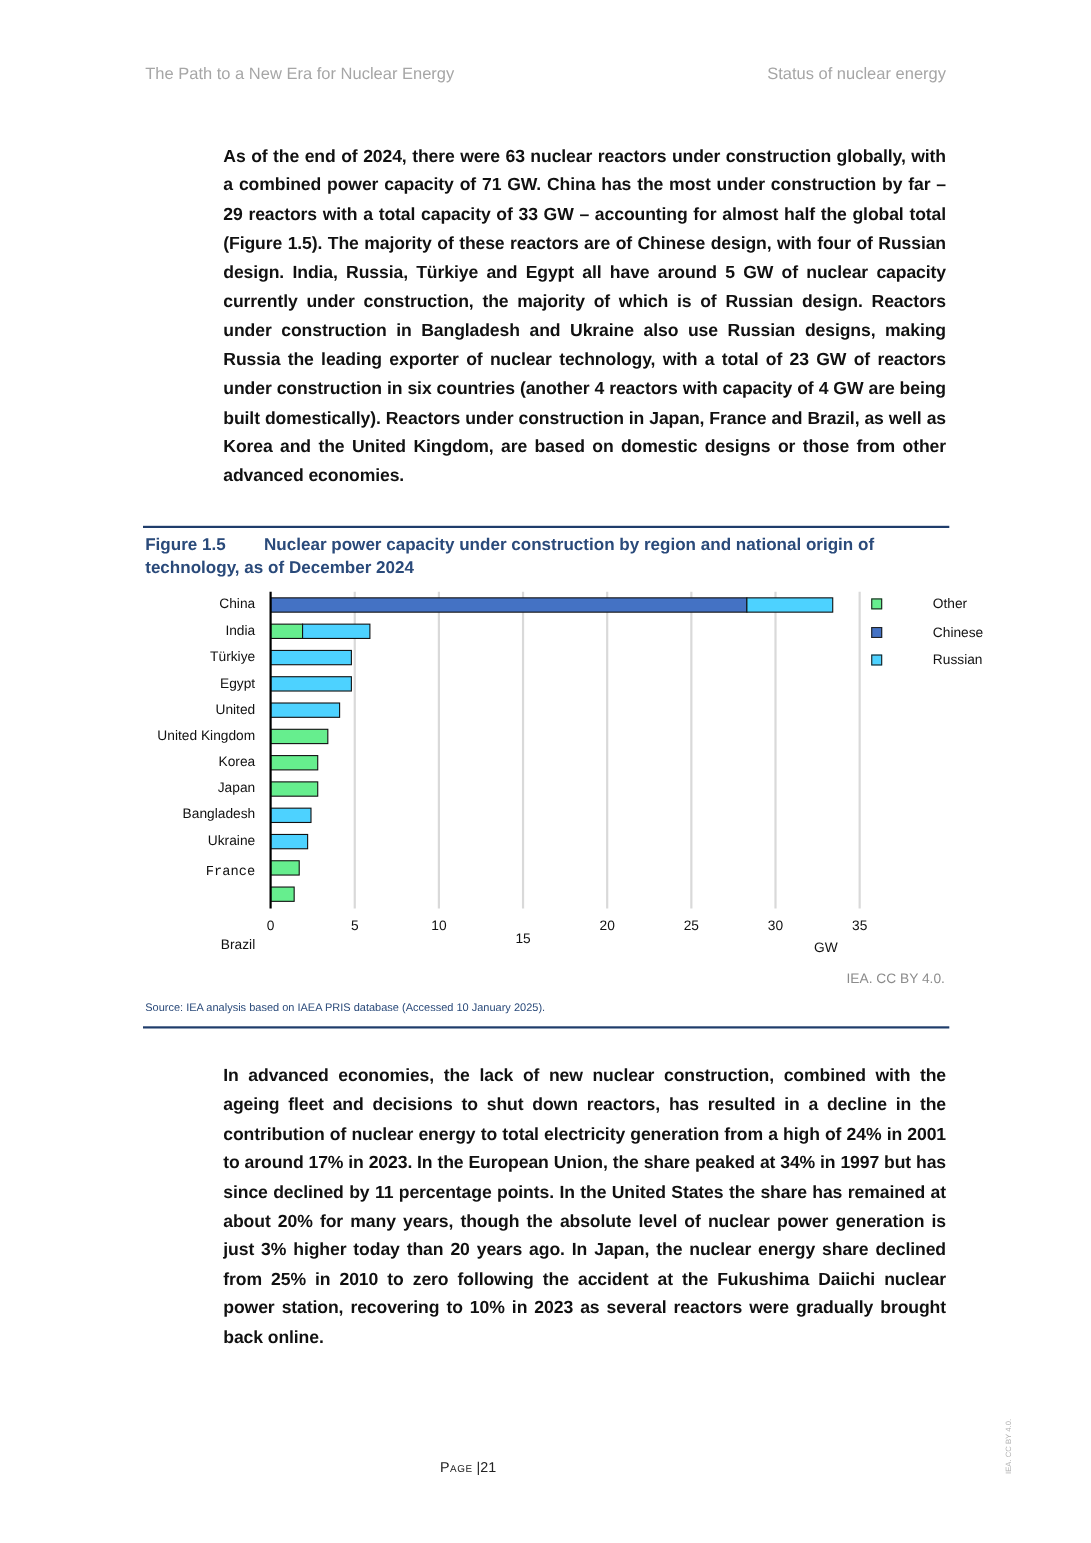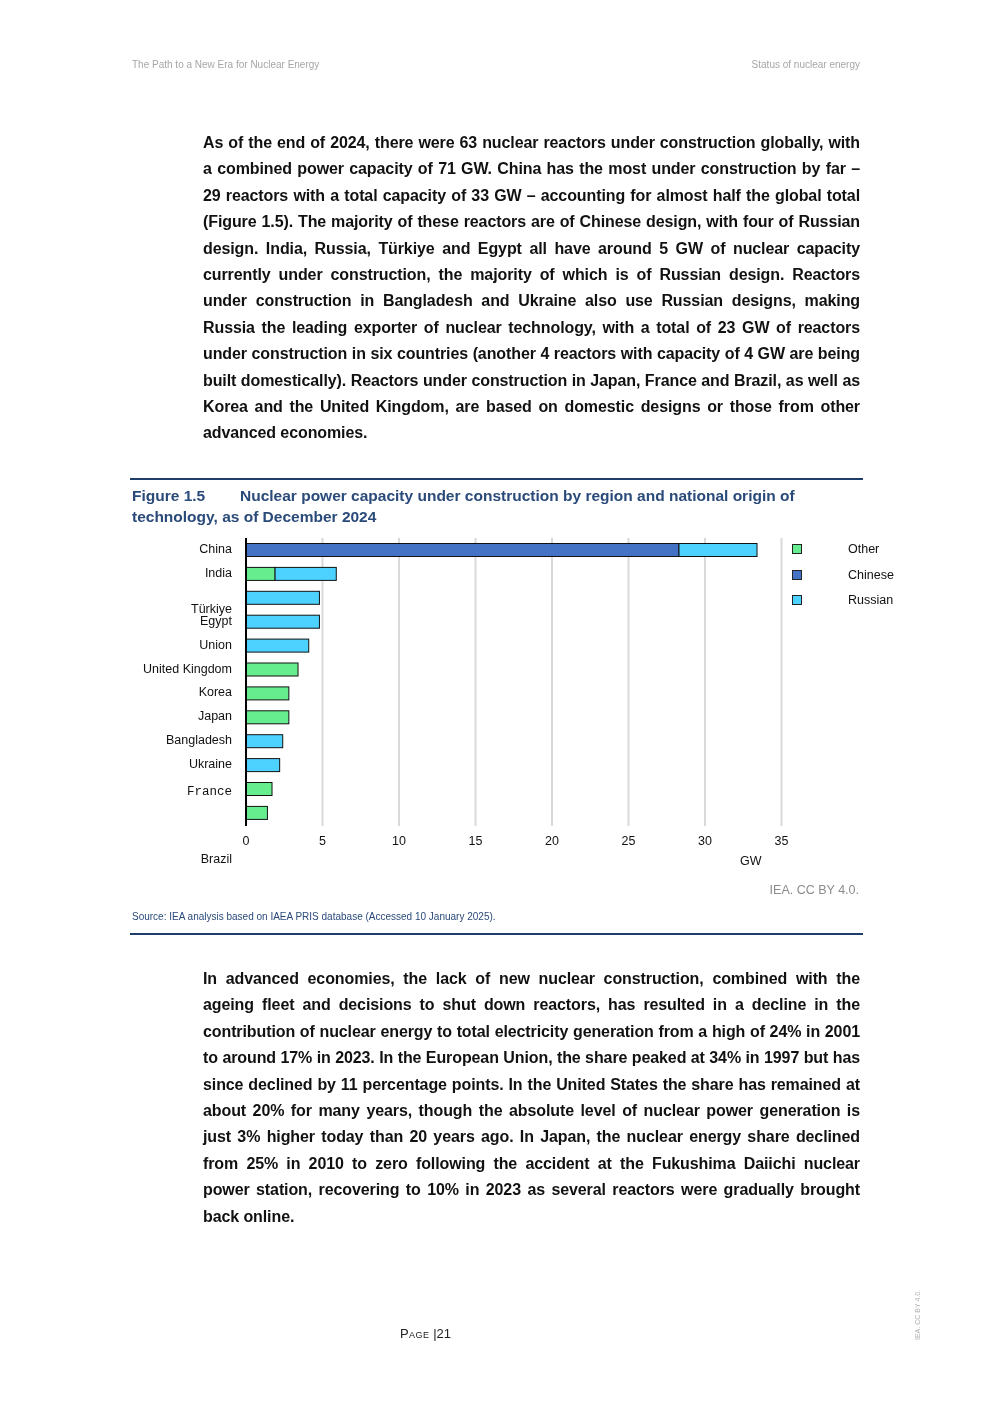--- a/index.html
+++ b/index.html
@@ -1,17 +1,17 @@
 <!DOCTYPE html>
 <html><head>
 <meta charset="utf-8">
 <style>
   html, body { margin: 0; padding: 0; background: #fff; }
   body { width: 992px; height: 1403px; position: relative; overflow: hidden; font-family: "Liberation Sans", sans-serif; }
-  .hdr { position: absolute; top: 59px; font-size: 10px; color: #a6a6a6; }
+  .hdr { position: absolute; top: 59px; font-size: 15px; color: #a6a6a6; }
   .hdr.left { left: 132px; }
   .hdr.right { right: 132px; }
   .para { position: absolute; left: 203px; width: 657px; font-size: 16px; line-height: 26.4px; color: #111; text-align: justify; font-weight: bold; letter-spacing: -0.1px; }
   .para.p1 { top: 130px; }
   .para.p2 { top: 966px; }
   .rule { position: absolute; left: 130px; width: 733px; height: 2px; background: #1f3d6b; }
   .fig-title { position: absolute; left: 132px; top: 485px; width: 700px; font-size: 15.5px; font-weight: bold; color: #2a4a7a; line-height: 21px; }
   .fig-title .num { display: inline-block; width: 108px; }
   .cat-label { position: absolute; right: 760px; font-size: 12.5px; color: #111; text-align: right; white-space: nowrap; }
   .tick-label { position: absolute; top: 834px; font-size: 12.5px; color: #111; transform: translateX(-50%); }
@@ -58,36 +58,36 @@
     <rect x="246" y="710.8" width="42.839999999999996" height="13" fill="#66ee8e" stroke="#111" stroke-width="1"></rect>
     <rect x="246" y="734.7" width="36.72" height="13" fill="#4dd2ff" stroke="#111" stroke-width="1"></rect>
     <rect x="246" y="758.6" width="33.660000000000004" height="13" fill="#4dd2ff" stroke="#111" stroke-width="1"></rect>
     <rect x="246" y="782.5" width="26.01" height="13" fill="#66ee8e" stroke="#111" stroke-width="1"></rect>
     <rect x="246" y="806.4" width="21.419999999999998" height="13" fill="#66ee8e" stroke="#111" stroke-width="1"></rect>
     <line x1="246" x2="246" y1="538" y2="826" stroke="#000" stroke-width="2"></line>
   </svg>
 <div id="cat-labels">
     <div class="cat-label" style="top: 542px;">China</div>
     <div class="cat-label" style="top: 565.9px;">India</div>
-    <div class="cat-label" style="top: 589.8px; margin-top: 12px;">Türkiye</div>
+    <div class="cat-label" style="top: 589.8px;">Türkiye</div>
     <div class="cat-label" style="top: 613.7px;">Egypt</div>
-    <div class="cat-label" style="top: 637.6px;">Union</div>
+    <div class="cat-label" style="top: 637.6px;">United</div>
     <div class="cat-label" style="top: 661.5px;">United Kingdom</div>
     <div class="cat-label" style="top: 685.4px;">Korea</div>
     <div class="cat-label" style="top: 709.3px;">Japan</div>
     <div class="cat-label" style="top: 733.2px; text-align: center;">Bangladesh</div>
     <div class="cat-label" style="top: 757.1px; margin-left: 29px;">Ukraine</div>
     <div class="cat-label" style="top: 785px; font-family: Liberation Mono, monospace;">France</div>
     <div class="cat-label" style="top: 852px;">Brazil</div>
   </div>
 <div id="tick-labels">
     <div class="tick-label" style="left: 246px;">0</div>
     <div class="tick-label" style="left: 322.5px;">5</div>
     <div class="tick-label" style="left: 399px;">10</div>
-    <div class="tick-label" style="left: 475.5px;">15</div>
+    <div class="tick-label" style="left: 475.5px; margin-top: 12px;">15</div>
     <div class="tick-label" style="left: 552px;">20</div>
     <div class="tick-label" style="left: 628.5px;">25</div>
     <div class="tick-label" style="left: 705px;">30</div>
     <div class="tick-label" style="left: 781.5px;">35</div>
   </div>
 <div class="axis-title">GW</div>
 <div id="legend">
     <div class="legend-item" style="top: 542px;">
       <span class="legend-swatch" style="background: rgb(102, 238, 142);"></span>
       <span>Other</span>

